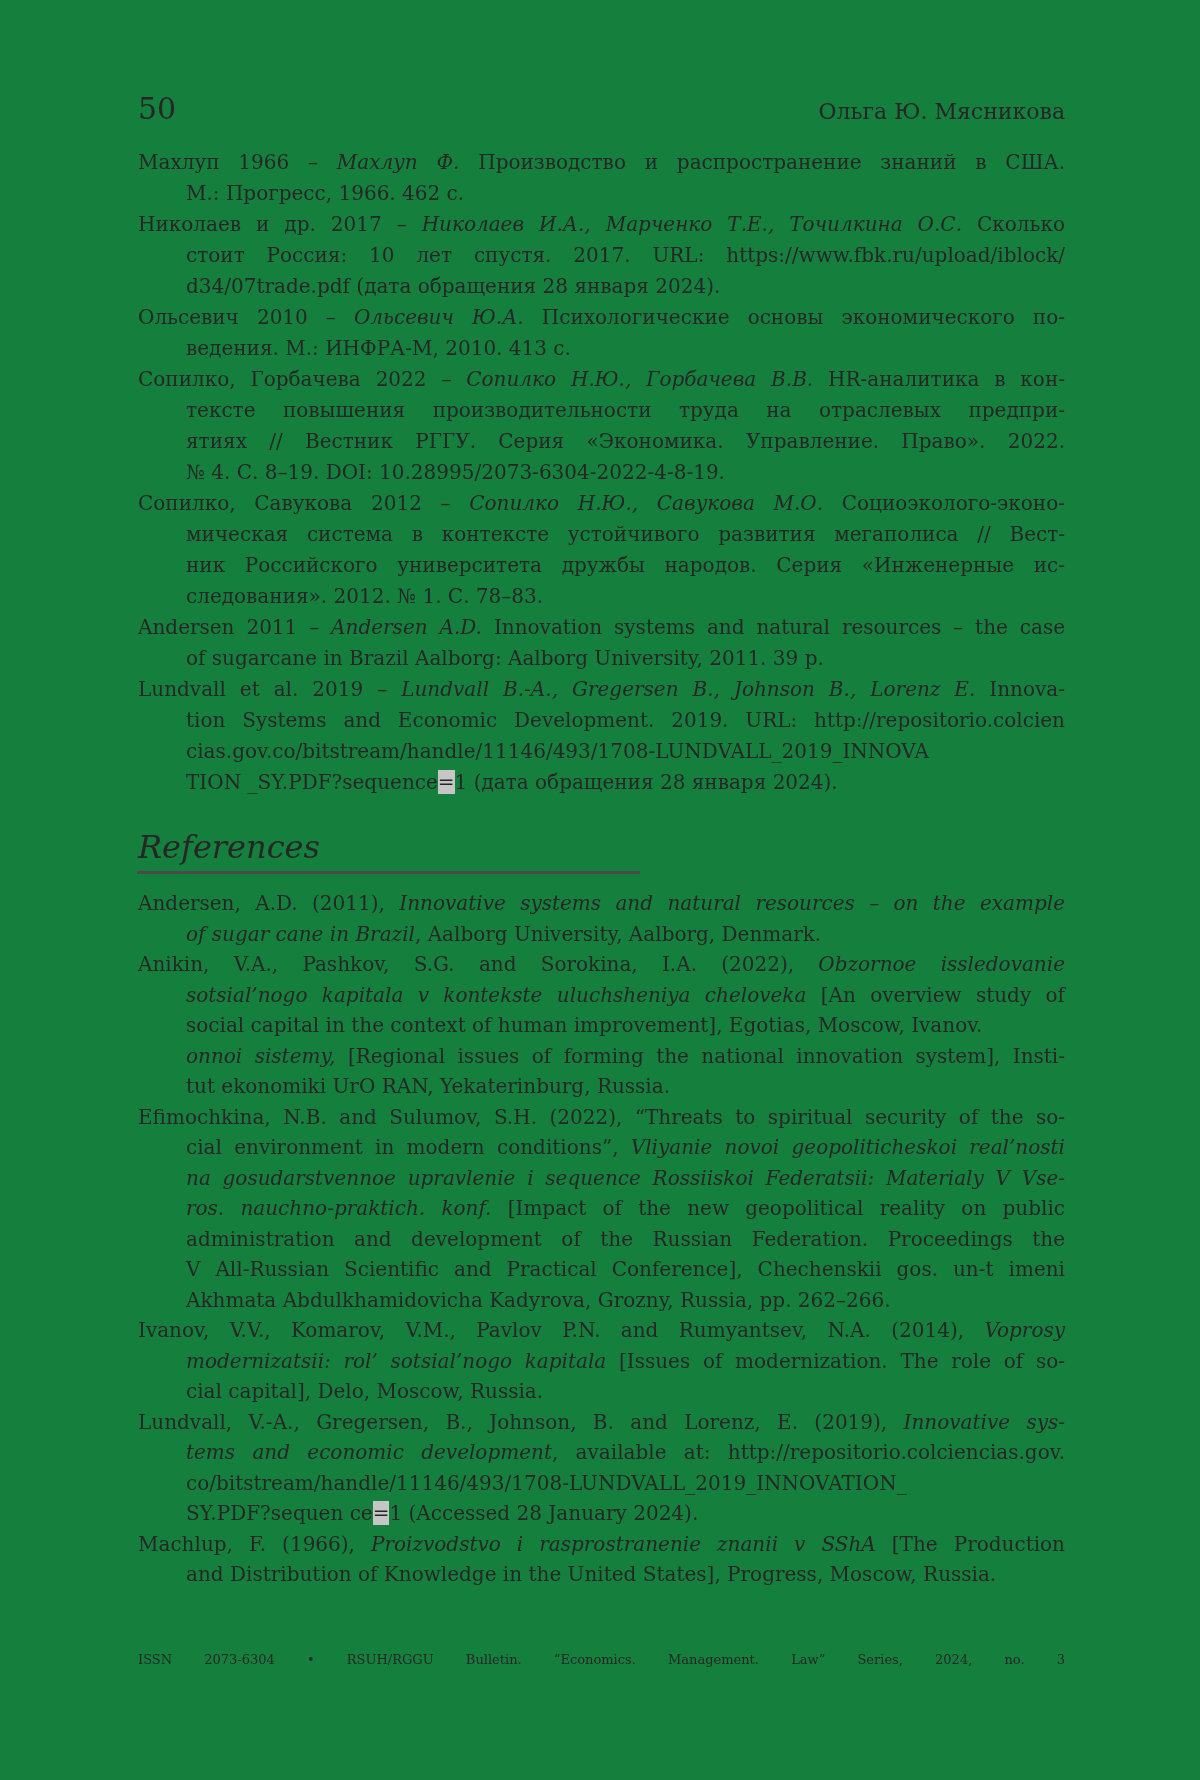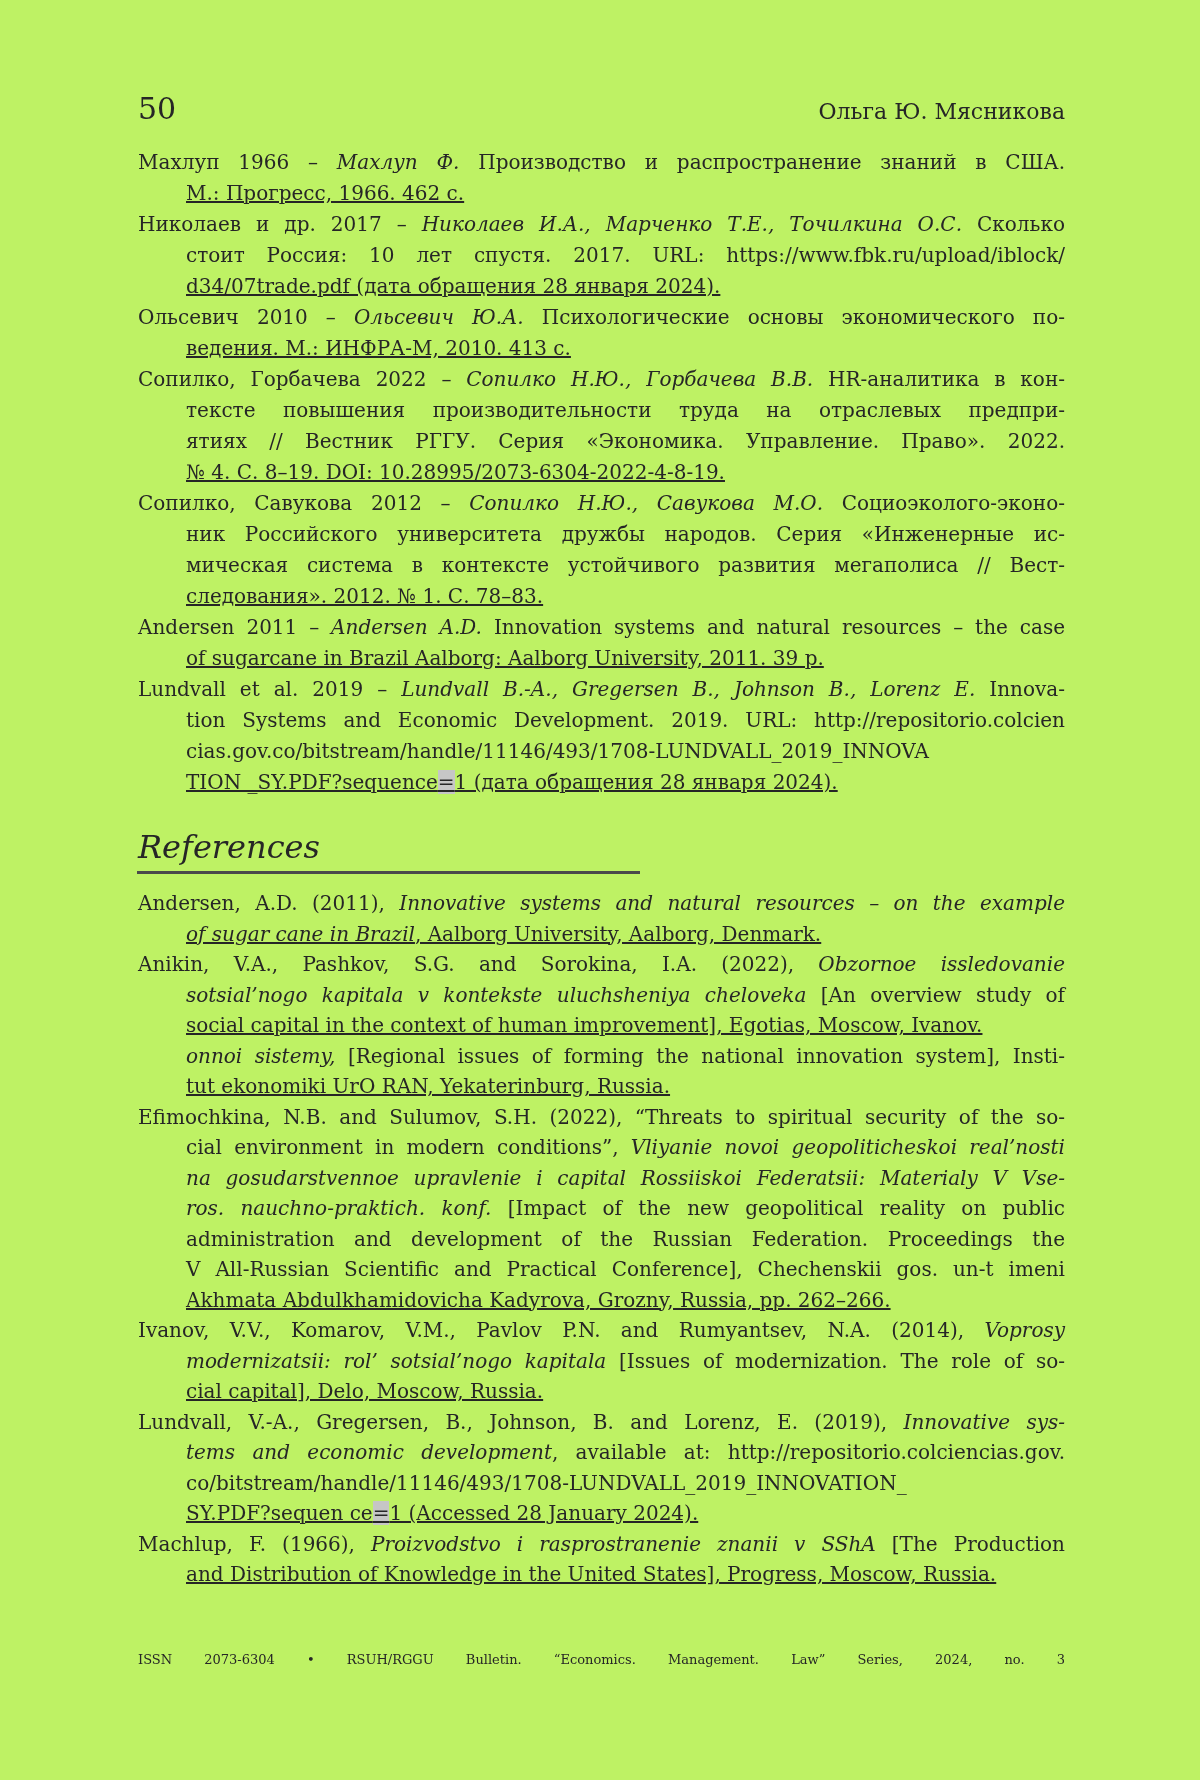--- a/index.html
+++ b/index.html
@@ -1,19 +1,19 @@
 <!DOCTYPE html>
 <html><head>
 <meta charset="utf-8">
 <style>
   html,body{margin:0;padding:0;background:#ffffff;}
   .page{
     position:relative;
     width:1200px;height:1780px;
-    background:#bef264;
+    background:#15803d;
     font-family:"DejaVu Serif","Liberation Serif",serif;
     color:#262626;
     overflow:hidden;
   }
   .header{
     position:absolute;top:92px;left:138px;width:927px;
     display:flex;justify-content:space-between;align-items:baseline;
   }
   .page-number{font-size:30px;line-height:34px;}
   .running-head{font-size:22px;line-height:34px;text-align:center;}
@@ -21,21 +21,21 @@
   #ru-section{top:147px;line-height:31px;font-size:20px;}
   #en-section{top:888px;line-height:30.5px;font-size:20px;}
   .ref-entry{margin:0;}
   .ref-line{
     text-align:justify;
     text-align-last:justify;
     -moz-text-align-last:justify;
     white-space:normal;
   }
   .ref-line.cont{padding-left:48px;}
-  .ref-line.last{text-align-last:left;text-decoration:underline;-moz-text-align-last:left;}
+  .ref-line.last{text-align-last:left;-moz-text-align-last:left;}
   .it{font-style:italic;}
   .hl{background:#c6c6c6;}
   .section-heading{
     position:absolute;top:832px;left:138px;
     font-size:32px;font-style:italic;line-height:30px;
   }
   .heading-rule{
     position:absolute;top:871px;left:137px;
     width:503px;height:3px;background:#4a4a4a;
   }
@@ -70,22 +70,22 @@
         <div class="ref-line cont last"><span>ведения. М.: ИНФРА-М, 2010. 413 с.</span></div>
       </div>
       <div class="ref-entry">
         <div class="ref-line"><span>Сопилко, Горбачева 2022 – </span><span class="it">Сопилко Н.Ю., Горбачева В.В.</span><span> HR-аналитика в кон-</span></div>
         <div class="ref-line cont"><span>тексте повышения производительности труда на отраслевых предпри-</span></div>
         <div class="ref-line cont"><span>ятиях // Вестник РГГУ. Серия «Экономика. Управление. Право». 2022.</span></div>
         <div class="ref-line cont last"><span>№ 4. С. 8–19. DOI: 10.28995/2073-6304-2022-4-8-19.</span></div>
       </div>
       <div class="ref-entry">
         <div class="ref-line"><span>Сопилко, Савукова 2012 – </span><span class="it">Сопилко Н.Ю., Савукова М.О.</span><span> Социоэколого-эконо-</span></div>
+        <div class="ref-line cont"><span>мическая система в контексте устойчивого развития мегаполиса // Вест-</span></div>
         <div class="ref-line cont"><span>ник Российского университета дружбы народов. Серия «Инженерные ис-</span></div>
-        <div class="ref-line cont"><span>мическая система в контексте устойчивого развития мегаполиса // Вест-</span></div>
         <div class="ref-line cont last"><span>следования». 2012. № 1. С. 78–83.</span></div>
       </div>
       <div class="ref-entry">
         <div class="ref-line"><span>Andersen 2011 – </span><span class="it">Andersen A.D.</span><span> Innovation systems and natural resources – the case</span></div>
         <div class="ref-line cont last"><span>of sugarcane in Brazil Aalborg: Aalborg University, 2011. 39 p.</span></div>
       </div>
       <div class="ref-entry">
         <div class="ref-line"><span>Lundvall et al. 2019 – </span><span class="it">Lundvall B.-A., Gregersen B., Johnson B., Lorenz E.</span><span> Innova-</span></div>
         <div class="ref-line cont"><span>tion Systems and Economic Development. 2019. URL: http://repositorio.colcien</span></div>
         <div class="ref-line cont"><span>cias.gov.co/bitstream/handle/11146/493/1708-LUNDVALL_2019_INNOVA</span></div>
@@ -106,21 +106,21 @@
         <div class="ref-line cont"><span class="it">sotsial’nogo kapitala v kontekste uluchsheniya cheloveka</span><span> [An overview study of</span></div>
         <div class="ref-line cont last"><span>social capital in the context of human improvement], Egotias, Moscow, Ivanov.</span></div>
       </div>
       <div class="ref-entry">
         <div class="ref-line cont"><span class="it">onnoi sistemy,</span><span> [Regional issues of forming the national innovation system], Insti-</span></div>
         <div class="ref-line cont last"><span>tut ekonomiki UrO RAN, Yekaterinburg, Russia.</span></div>
       </div>
       <div class="ref-entry">
         <div class="ref-line"><span>Efimochkina, N.B. and Sulumov, S.H. (2022), “Threats to spiritual security of the so-</span></div>
         <div class="ref-line cont"><span>cial environment in modern conditions”, </span><span class="it">Vliyanie novoi geopoliticheskoi real’nosti</span></div>
-        <div class="ref-line cont"><span class="it">na gosudarstvennoe upravlenie i capital Rossiiskoi Federatsii: Materialy V Vse-</span></div>
+        <div class="ref-line cont"><span class="it">na gosudarstvennoe upravlenie i sequence Rossiiskoi Federatsii: Materialy V Vse-</span></div>
         <div class="ref-line cont"><span class="it">ros. nauchno-praktich. konf.</span><span> [Impact of the new geopolitical reality on public</span></div>
         <div class="ref-line cont"><span>administration and development of the Russian Federation. Proceedings the</span></div>
         <div class="ref-line cont"><span>V All-Russian Scientific and Practical Conference], Chechenskii gos. un-t imeni</span></div>
         <div class="ref-line cont last"><span>Akhmata Abdulkhamidovicha Kadyrova, Grozny, Russia, pp. 262–266.</span></div>
       </div>
       <div class="ref-entry">
         <div class="ref-line"><span>Ivanov, V.V., Komarov, V.M., Pavlov P.N. and Rumyantsev, N.A. (2014), </span><span class="it">Voprosy</span></div>
         <div class="ref-line cont"><span class="it">modernizatsii: rol’ sotsial’nogo kapitala</span><span> [Issues of modernization. The role of so-</span></div>
         <div class="ref-line cont last"><span>cial capital], Delo, Moscow, Russia.</span></div>
       </div>

